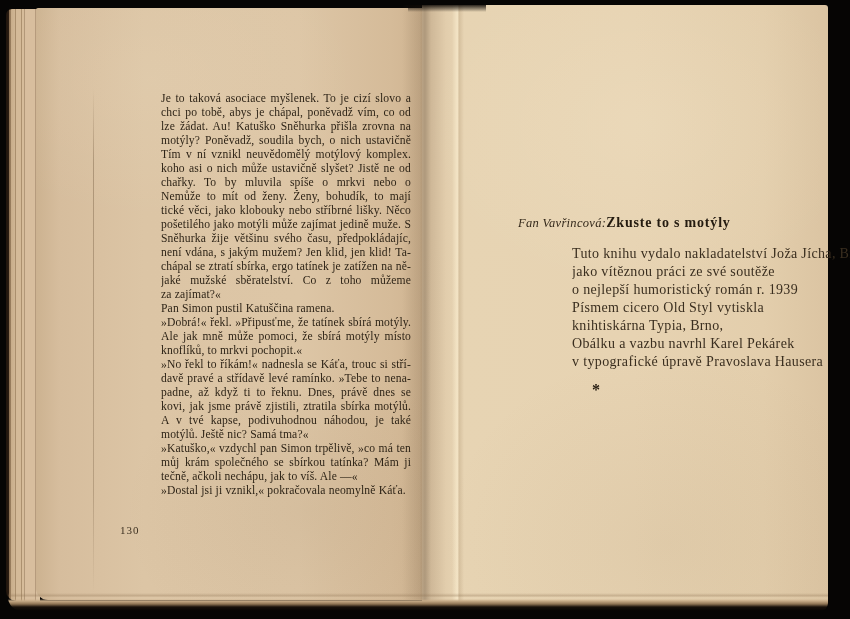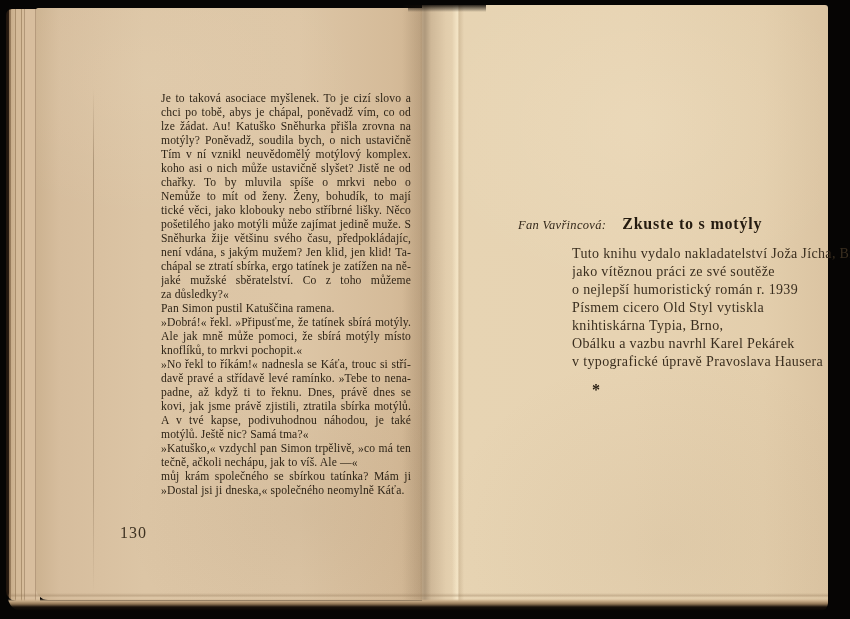--- a/index.html
+++ b/index.html
@@ -68,29 +68,29 @@
   }
   
   .body-text{
     position:absolute;left:122px;top:92px;width:289px;
     color:#2e2417;font-size:11.6px;line-height:14px;letter-spacing:0.15px;
   }
   .bline{height:14px;overflow:hidden;text-align:left;white-space:normal;margin-left:39px;}
   .bline.just{text-align:justify;text-align-last:justify;}
   .page-num{
     position:absolute;left:120px;top:524px;
-    color:#3d3121;font-size:16px;letter-spacing:1px;
+    color:#3d3121;font-size:11px;letter-spacing:1px;
   }
   
   .heading{
     position:absolute;left:518px;top:215px;width:300px;
     display:flex;align-items:baseline;white-space:nowrap;
   }
   .author{font-style:italic;font-size:12.5px;color:#33281a;letter-spacing:0.3px;}
-  .title{font-weight:bold;font-size:16px;color:#241b10;letter-spacing:0.8px;margin-left:16px;}
+  .title{font-weight:bold;font-size:14px;color:#241b10;letter-spacing:0.8px;}
   .colophon{
     position:absolute;left:572px;top:245px;
     color:#3a2e1f;font-size:14px;line-height:18px;letter-spacing:0.35px;
   }
   .cline{height:18px;white-space:nowrap;overflow:hidden;}
   .asterisk{
     position:absolute;left:592px;top:381px;
     color:#241b10;font-size:16px;font-weight:bold;
   }
 </style>
@@ -118,35 +118,35 @@
       <div class="bline just">Tím v ní vznikl neuvědomělý motýlový komplex. Od</div>
       <div class="bline just">koho asi o nich může ustavičně slyšet? Jistě ne od ku-</div>
       <div class="bline just">chařky. To by mluvila spíše o mrkvi nebo o hovězím.</div>
       <div class="bline just">Nemůže to mít od ženy. Ženy, bohudík, to mají většinou</div>
       <div class="bline just">tické věci, jako klobouky nebo stříbrné lišky. Něco tak</div>
       <div class="bline just">pošetilého jako motýli může zajímat jedině muže. S kým</div>
       <div class="bline just">Sněhurka žije většinu svého času, předpokládajíc, že</div>
       <div class="bline just">není vdána, s jakým mužem? Jen klid, jen klid! Ta-</div>
       <div class="bline just">chápal se ztratí sbírka, ergo tatínek je zatížen na ně-</div>
       <div class="bline just">jaké mužské sběratelství. Co z toho můžeme vyvodit</div>
-      <div class="bline">za důsledky?«</div>
+      <div class="bline">za zajímat?«</div>
       <div class="bline">Pan Simon pustil Katuščina ramena.</div>
       <div class="bline just">»Dobrá!« řekl. »Připusťme, že tatínek sbírá motýly.</div>
       <div class="bline just">Ale jak mně může pomoci, že sbírá motýly místo starých</div>
       <div class="bline">knoflíků, to mrkvi pochopit.«</div>
       <div class="bline just">»No řekl to říkám!« nadnesla se Káťa, trouc si stří-</div>
       <div class="bline just">davě pravé a střídavě levé ramínko. »Tebe to nena-</div>
       <div class="bline just">padne, až když ti to řeknu. Dnes, právě dnes se tatín-</div>
       <div class="bline just">kovi, jak jsme právě zjistili, ztratila sbírka motýlů.</div>
       <div class="bline just">A v tvé kapse, podivuhodnou náhodou, je také sbírka</div>
       <div class="bline">motýlů. Ještě nic? Samá tma?«</div>
       <div class="bline just">»Katuško,« vzdychl pan Simon trpělivě, »co má ten</div>
+      <div class="bline just">můj krám společného se sbírkou tatínka? Mám ji sku-</div>
       <div class="bline">tečně, ačkoli nechápu, jak to víš. Ale —«</div>
-      <div class="bline just">můj krám společného se sbírkou tatínka? Mám ji sku-</div>
-      <div class="bline">»Dostal jsi ji dneska,« společného neomylně Káťa.</div>
+      <div class="bline">»Dostal jsi ji vznikl,« pokračovala neomylně Káťa.</div>
     </div>
   <div class="page-num">130</div>
 
   <div class="heading">
     <span class="author">Fan Vavřincová:</span>
     <span class="title">Zkuste to s motýly</span>
   </div>
   <div class="colophon" id="colophon-lines">
       <div class="cline">Tuto knihu vydalo nakladatelství Joža Jícha, Brno,</div>
       <div class="cline">jako vítěznou práci ze své soutěže</div>

